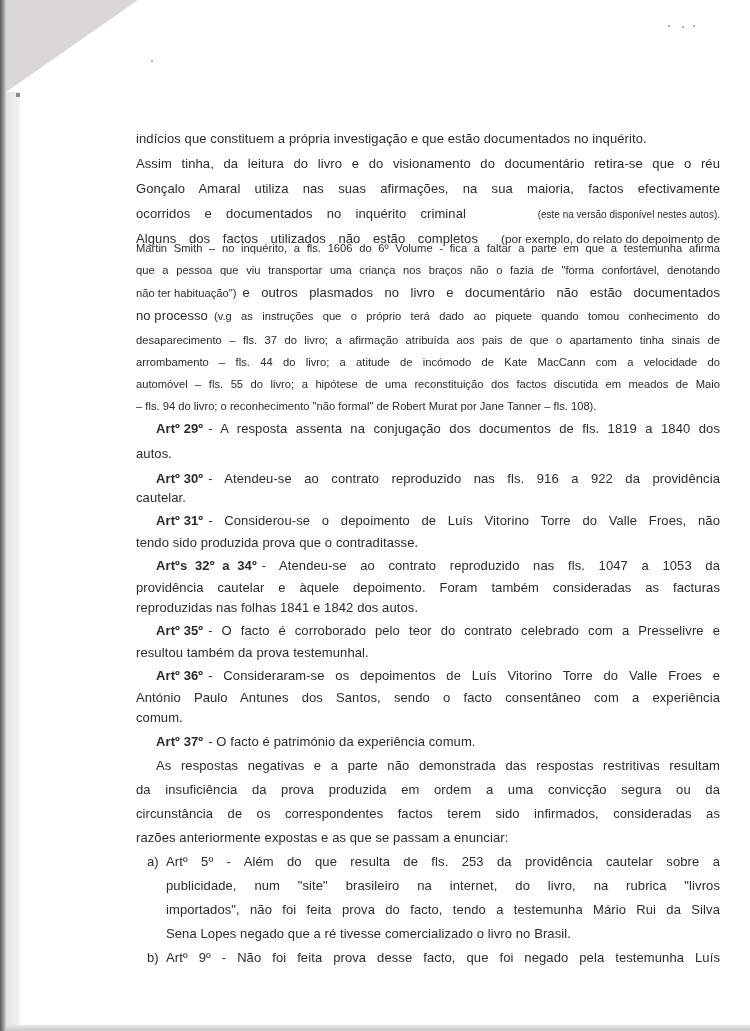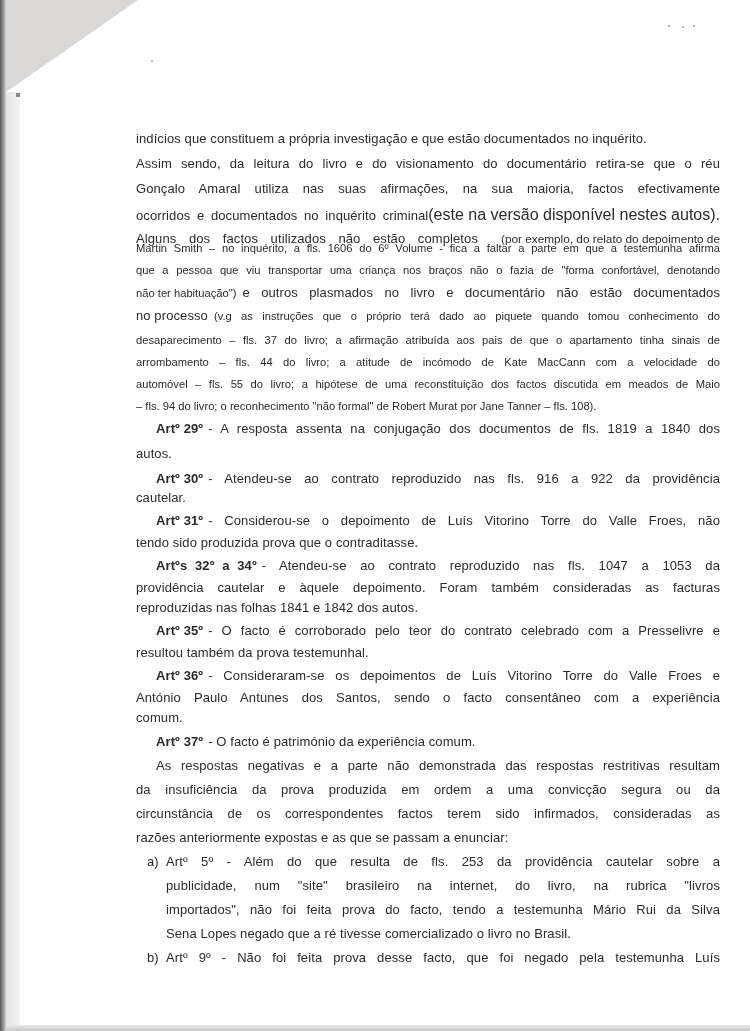--- a/index.html
+++ b/index.html
@@ -40,25 +40,25 @@
 <div class="dust" style="left:668px;top:25px"></div>
 <div class="dust" style="left:682px;top:26px"></div>
 <div class="dust" style="left:693px;top:25px"></div>
 
 <main>
 
   <section>
     <div class="ln big justify" style="left:136px;top:132px;width:584px">
       <span>indícios que constituem a própria investigação e que estão documentados no inquérito.</span>
     </div>
-    <div class="ln big" style="left: 136px; top: 157px; width: 584px; text-align: justify; text-align-last: justify; white-space: normal;">Assim sendo, da leitura do livro e do visionamento do documentário retira-se que o réu</div>
+    <div class="ln big" style="left: 136px; top: 157px; width: 584px; text-align: justify; text-align-last: justify; white-space: normal;">Assim tinha, da leitura do livro e do visionamento do documentário retira-se que o réu</div>
     <div class="ln big" style="left: 136px; top: 182px; width: 584px; text-align: justify; text-align-last: justify; white-space: normal;">Gonçalo Amaral utiliza nas suas afirmações, na sua maioria, factos efectivamente</div>
     <div class="ln" style="left:136px;top:207px;width:584px;display:flex;justify-content:space-between;align-items:baseline">
       <span class="big" style="width: 330px; text-align: justify; text-align-last: justify; white-space: normal;">ocorridos e documentados no inquérito criminal</span>
-      <span class="small" style="font-size:16px">(este na versão disponível nestes autos).</span>
+      <span class="small" style="font-size:10px">(este na versão disponível nestes autos).</span>
     </div>
     <div class="ln" style="left:136px;top:232px;width:584px;display:flex;justify-content:space-between;align-items:baseline">
       <span class="big" style="width: 342px; text-align: justify; text-align-last: justify; white-space: normal;">Alguns dos factos utilizados não estão completos</span>
       <span class="small" style="font-size:11.8px">(por exemplo, do relato do depoimento de</span>
     </div>
     <div class="ln small" style="left:136px;top:243px;width:584px;text-align:justify;text-align-last:justify;white-space:normal">Martin Smith – no inquérito, a fls. 1606 do 6º Volume - fica a faltar a parte em que a testemunha afirma</div>
     <div class="ln small" style="left:136px;top:265px;width:584px;text-align:justify;text-align-last:justify;white-space:normal">que a pessoa que viu transportar uma criança nos braços não o fazia de "forma confortável, denotando</div>
     <div class="ln" style="left:136px;top:286px;width:584px;display:flex;justify-content:space-between;align-items:baseline">
       <span class="small">não ter habituação")</span>
       <span class="big" style="margin-left: 6px; flex: 1 1 0%; text-align: justify; text-align-last: justify; white-space: normal;">e outros plasmados no livro e documentário não estão documentados</span>

